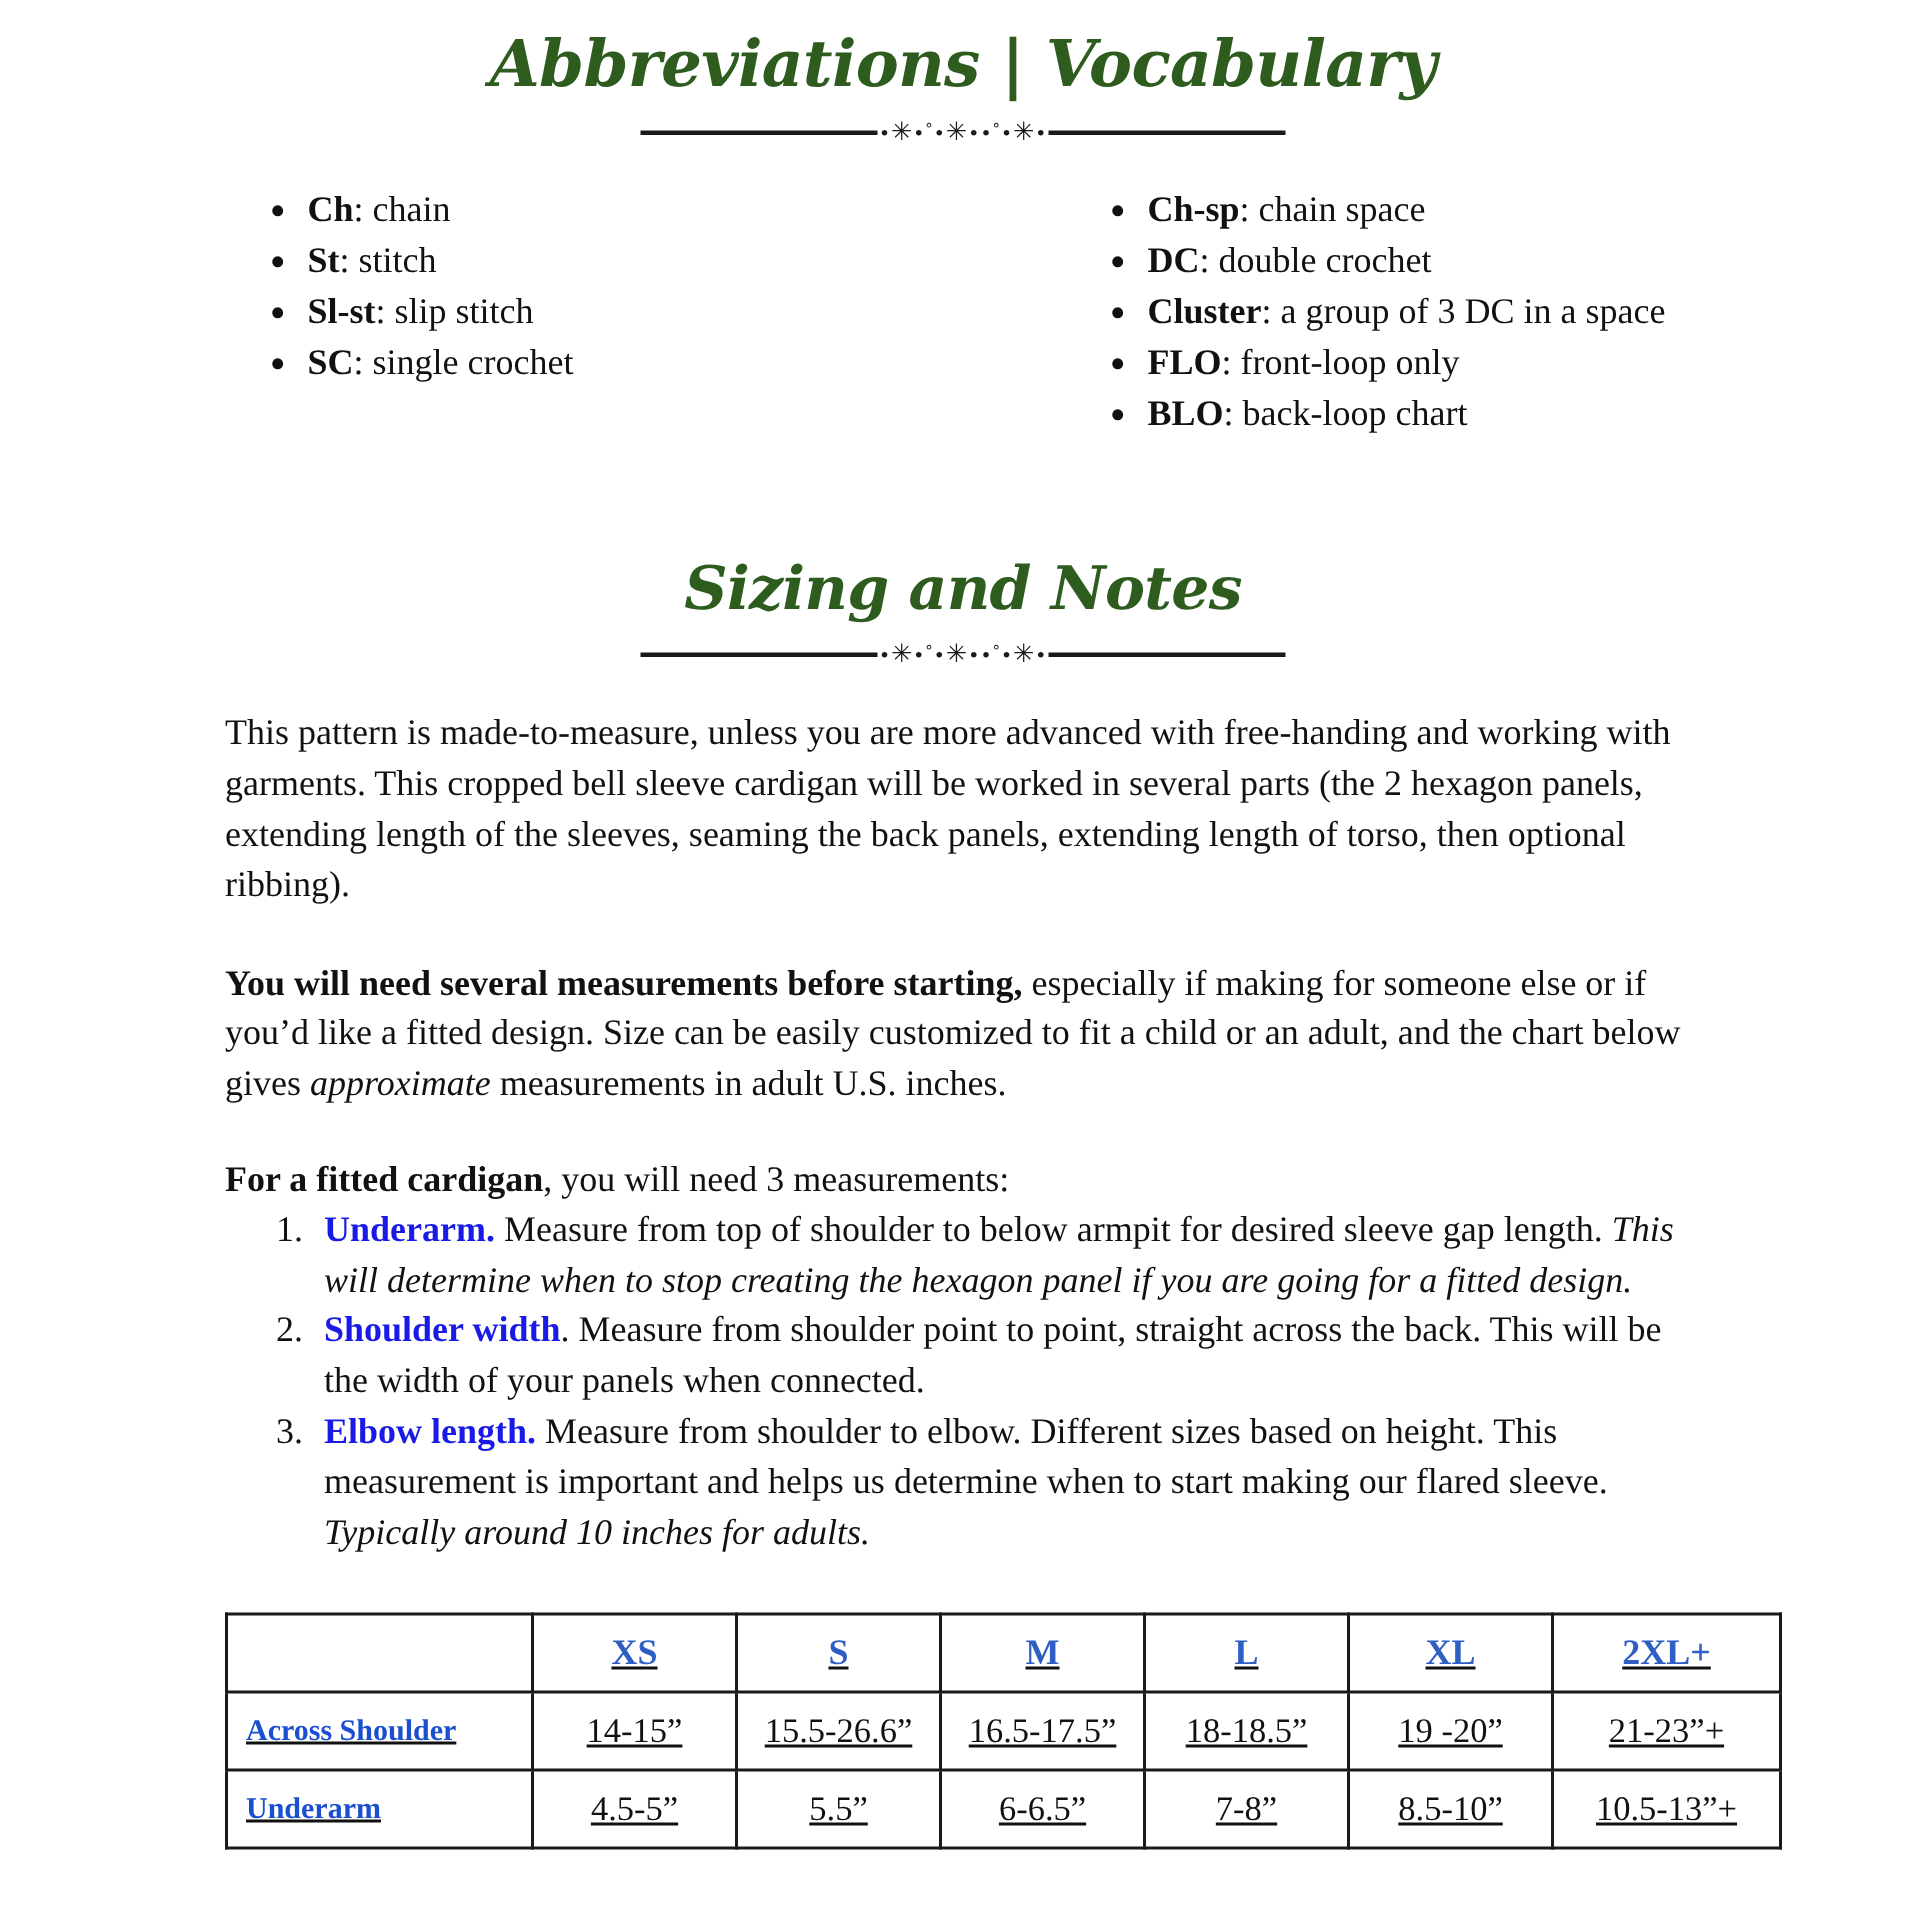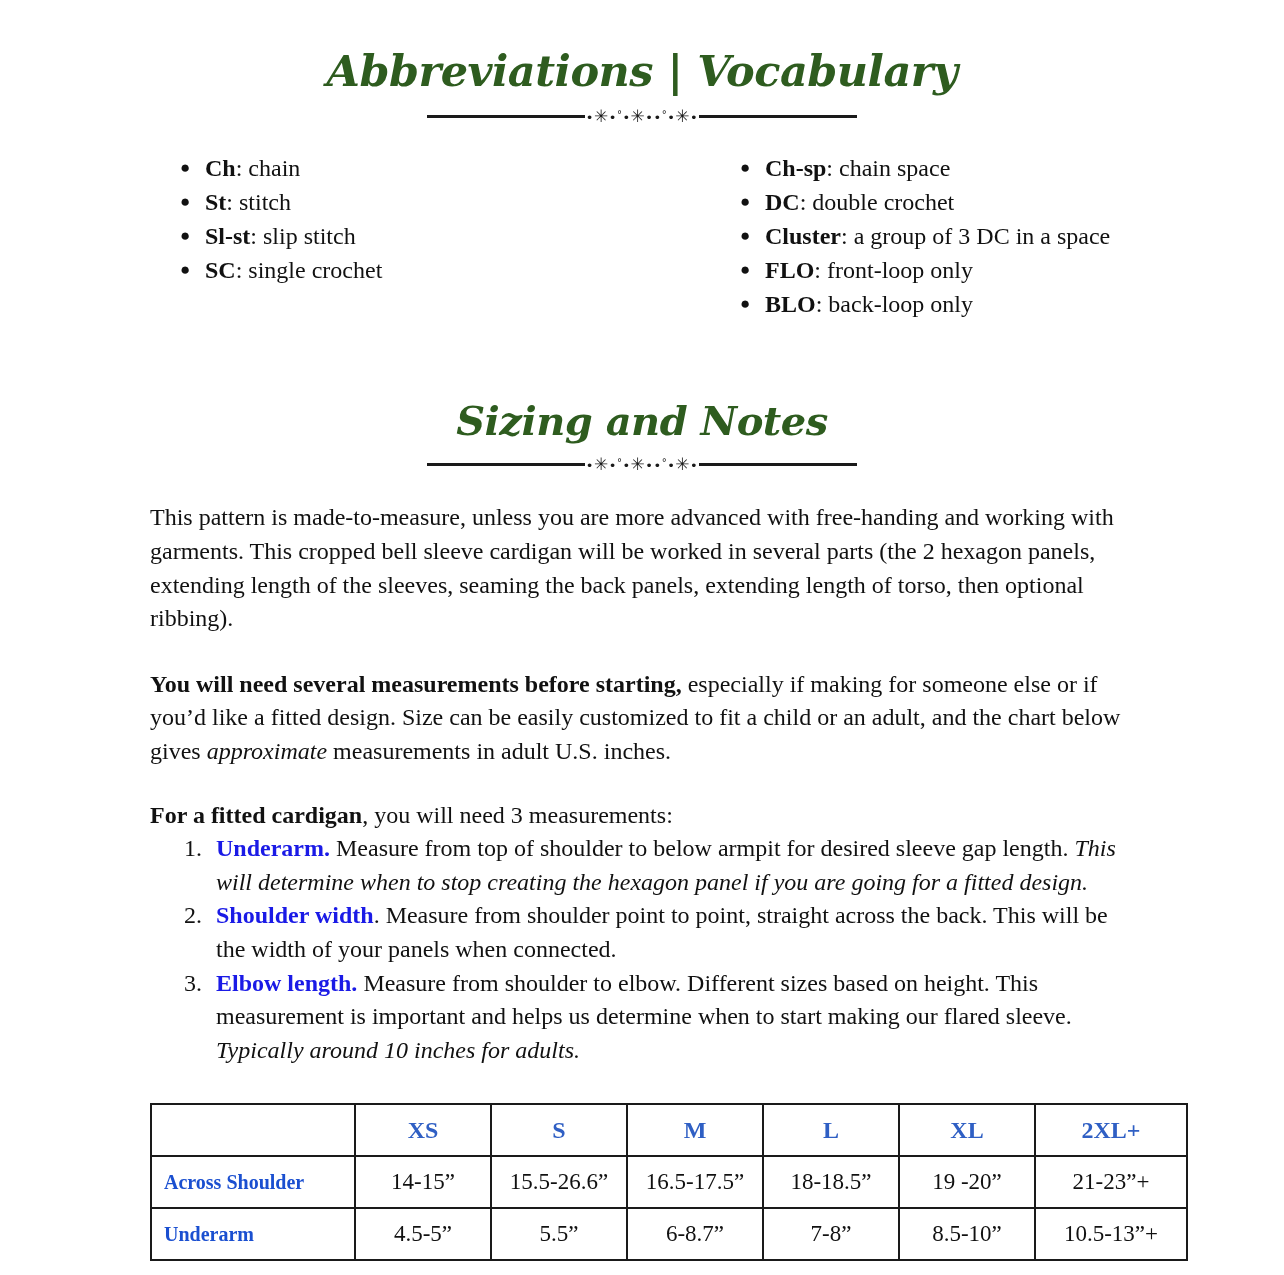--- a/index.html
+++ b/index.html
@@ -17,21 +17,20 @@
   }
 
   
   .section-title {
     text-align: center;
     color: #2e5c1f;
     font-family: "DejaVu Serif", "Liberation Serif", serif;
     font-weight: bold;
     font-style: italic;
     letter-spacing: -0.5px;
-    margin-top: 28px;
   }
   .title-abbrev {
     font-size: 43px;
     line-height: 1.0;
     padding-top: 22px;
   }
   .title-sizing {
     font-size: 40px;
     line-height: 1.0;
     padding-top: 8px;
@@ -122,20 +121,21 @@
   ol.meas > li {
     padding-left: 8px;
     margin: 0;
   }
   ol.meas > li::marker { color: #111111; }
 
   
   .table-wrap {
     padding: 0 150px;
     margin-top: 36px;
+    text-decoration: underline;
   }
   table.size-chart {
     border-collapse: collapse;
     width: 970px;
     table-layout: fixed;
     font-size: 23px;
   }
   table.size-chart td, table.size-chart th {
     border: 2px solid #1a1a1a;
     text-align: center;
@@ -201,21 +201,21 @@
         <li>
           <span class="bullet">●</span><b>DC</b><span>: </span><span>double crochet</span>
         </li>
         <li>
           <span class="bullet">●</span><b>Cluster</b><span>: </span><span>a group of 3 DC in a space</span>
         </li>
         <li>
           <span class="bullet">●</span><b>FLO</b><span>: </span><span>front-loop only</span>
         </li>
         <li>
-          <span class="bullet">●</span><b>BLO</b><span>: </span><span>back-loop only</span>
+          <span class="bullet">●</span><b>BLO</b><span>: </span><span>back-loop chart</span>
         </li>
       </ul>
     </div>
 
   </div>
 </div>
 
 <div style="margin-top:72px;">
 
   <div class="section-title title-sizing">Sizing and Notes</div>
@@ -280,20 +280,20 @@
         <td class="val">15.5-26.6”</td>
         <td class="val">16.5-17.5”</td>
         <td class="val">18-18.5”</td>
         <td class="val">19 -20”</td>
         <td class="val">21-23”+</td>
       </tr>
       <tr>
         <th class="row-head">Underarm</th>
         <td class="val">4.5-5”</td>
         <td class="val">5.5”</td>
-        <td class="val">6-8.7”</td>
+        <td class="val">6-6.5”</td>
         <td class="val">7-8”</td>
         <td class="val">8.5-10”</td>
         <td class="val">10.5-13”+</td>
       </tr>
     </tbody>
   </table>
 </div>
 
 </body></html>

